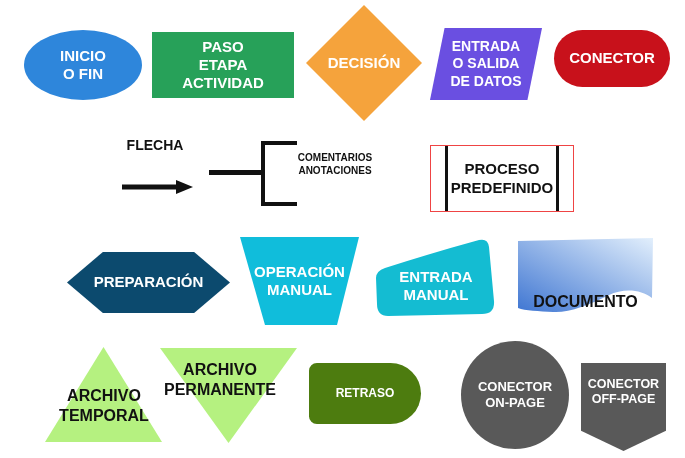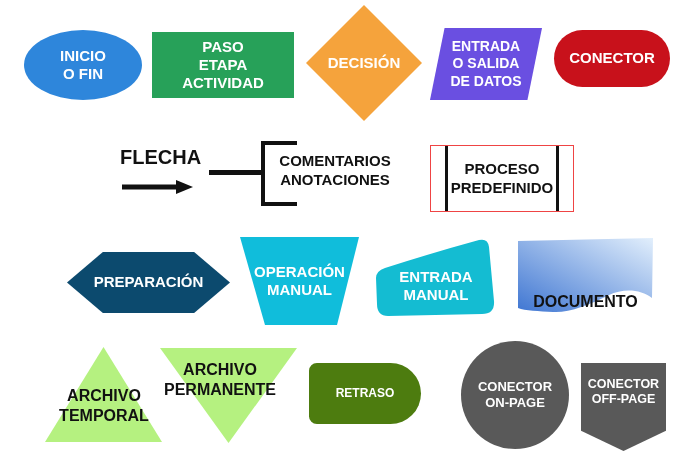--- a/index.html
+++ b/index.html
@@ -15,27 +15,27 @@
   
   .ellipse{left:12px;top:30px;width:118px;height:70px;background:#2E86DB;border-radius:50%;font-size:15px;}
   .proc-rect{left:140px;top:32px;width:142px;height:66px;background:#27A159;font-size:15px;}
   .diamond{left:294px;top:5px;width:116px;height:116px;background:#F5A33C;
            clip-path:polygon(50% 0,100% 50%,50% 100%,0 50%);font-size:15px;}
   .para{left:418px;top:28px;width:112px;height:72px;background:#6A4FE1;
         clip-path:polygon(13% 0,100% 0,87% 100%,0 100%);font-size:14px;}
   .stadium{left:542px;top:30px;width:116px;height:57px;background:#C8111B;border-radius:29px;font-size:15px;}
 
   
-  .flecha-lbl{left:108px;top:145px;width:70px;font-size:20px;}
+  .flecha-lbl{left:108px;top:137px;width:70px;font-size:14px;}
   .arrow-svg{position:absolute;left:108px;top:178px;}
   .conn-line{position:absolute;left:197px;top:170px;width:54px;height:5px;background:#111111;}
   .brk-v{position:absolute;left:249px;top:141px;width:4px;height:65px;background:#111111;}
   .brk-t{position:absolute;left:249px;top:141px;width:36px;height:4px;background:#111111;}
   .brk-b{position:absolute;left:249px;top:202px;width:36px;height:4px;background:#111111;}
-  .comment-txt{left:256px;top:152px;width:134px;font-size:15px;}
+  .comment-txt{left:256px;top:152px;width:134px;font-size:10px;}
   .predef{left:418px;top:145px;width:144px;height:67px;background:#ffffff;border:1px solid #ef4444;
           color:#111111;font-size:15px;box-sizing:border-box;}
   .predef .bar{position:absolute;top:0;bottom:0;width:3px;background:#111111;}
   .predef .bar.l{left:14px;} .predef .bar.r{right:14px;}
 
   
   .hexagon{left:55px;top:252px;width:163px;height:61px;background:#0c4a6e;
            clip-path:polygon(0 50%,22% 0,78% 0,100% 50%,78% 100%,22% 100%);font-size:15px;}
   .trap{left:228px;top:237px;width:119px;height:88px;background:#10BDDB;
         clip-path:polygon(0 0,100% 0,81.5% 100%,21% 100%);font-size:15px;}

